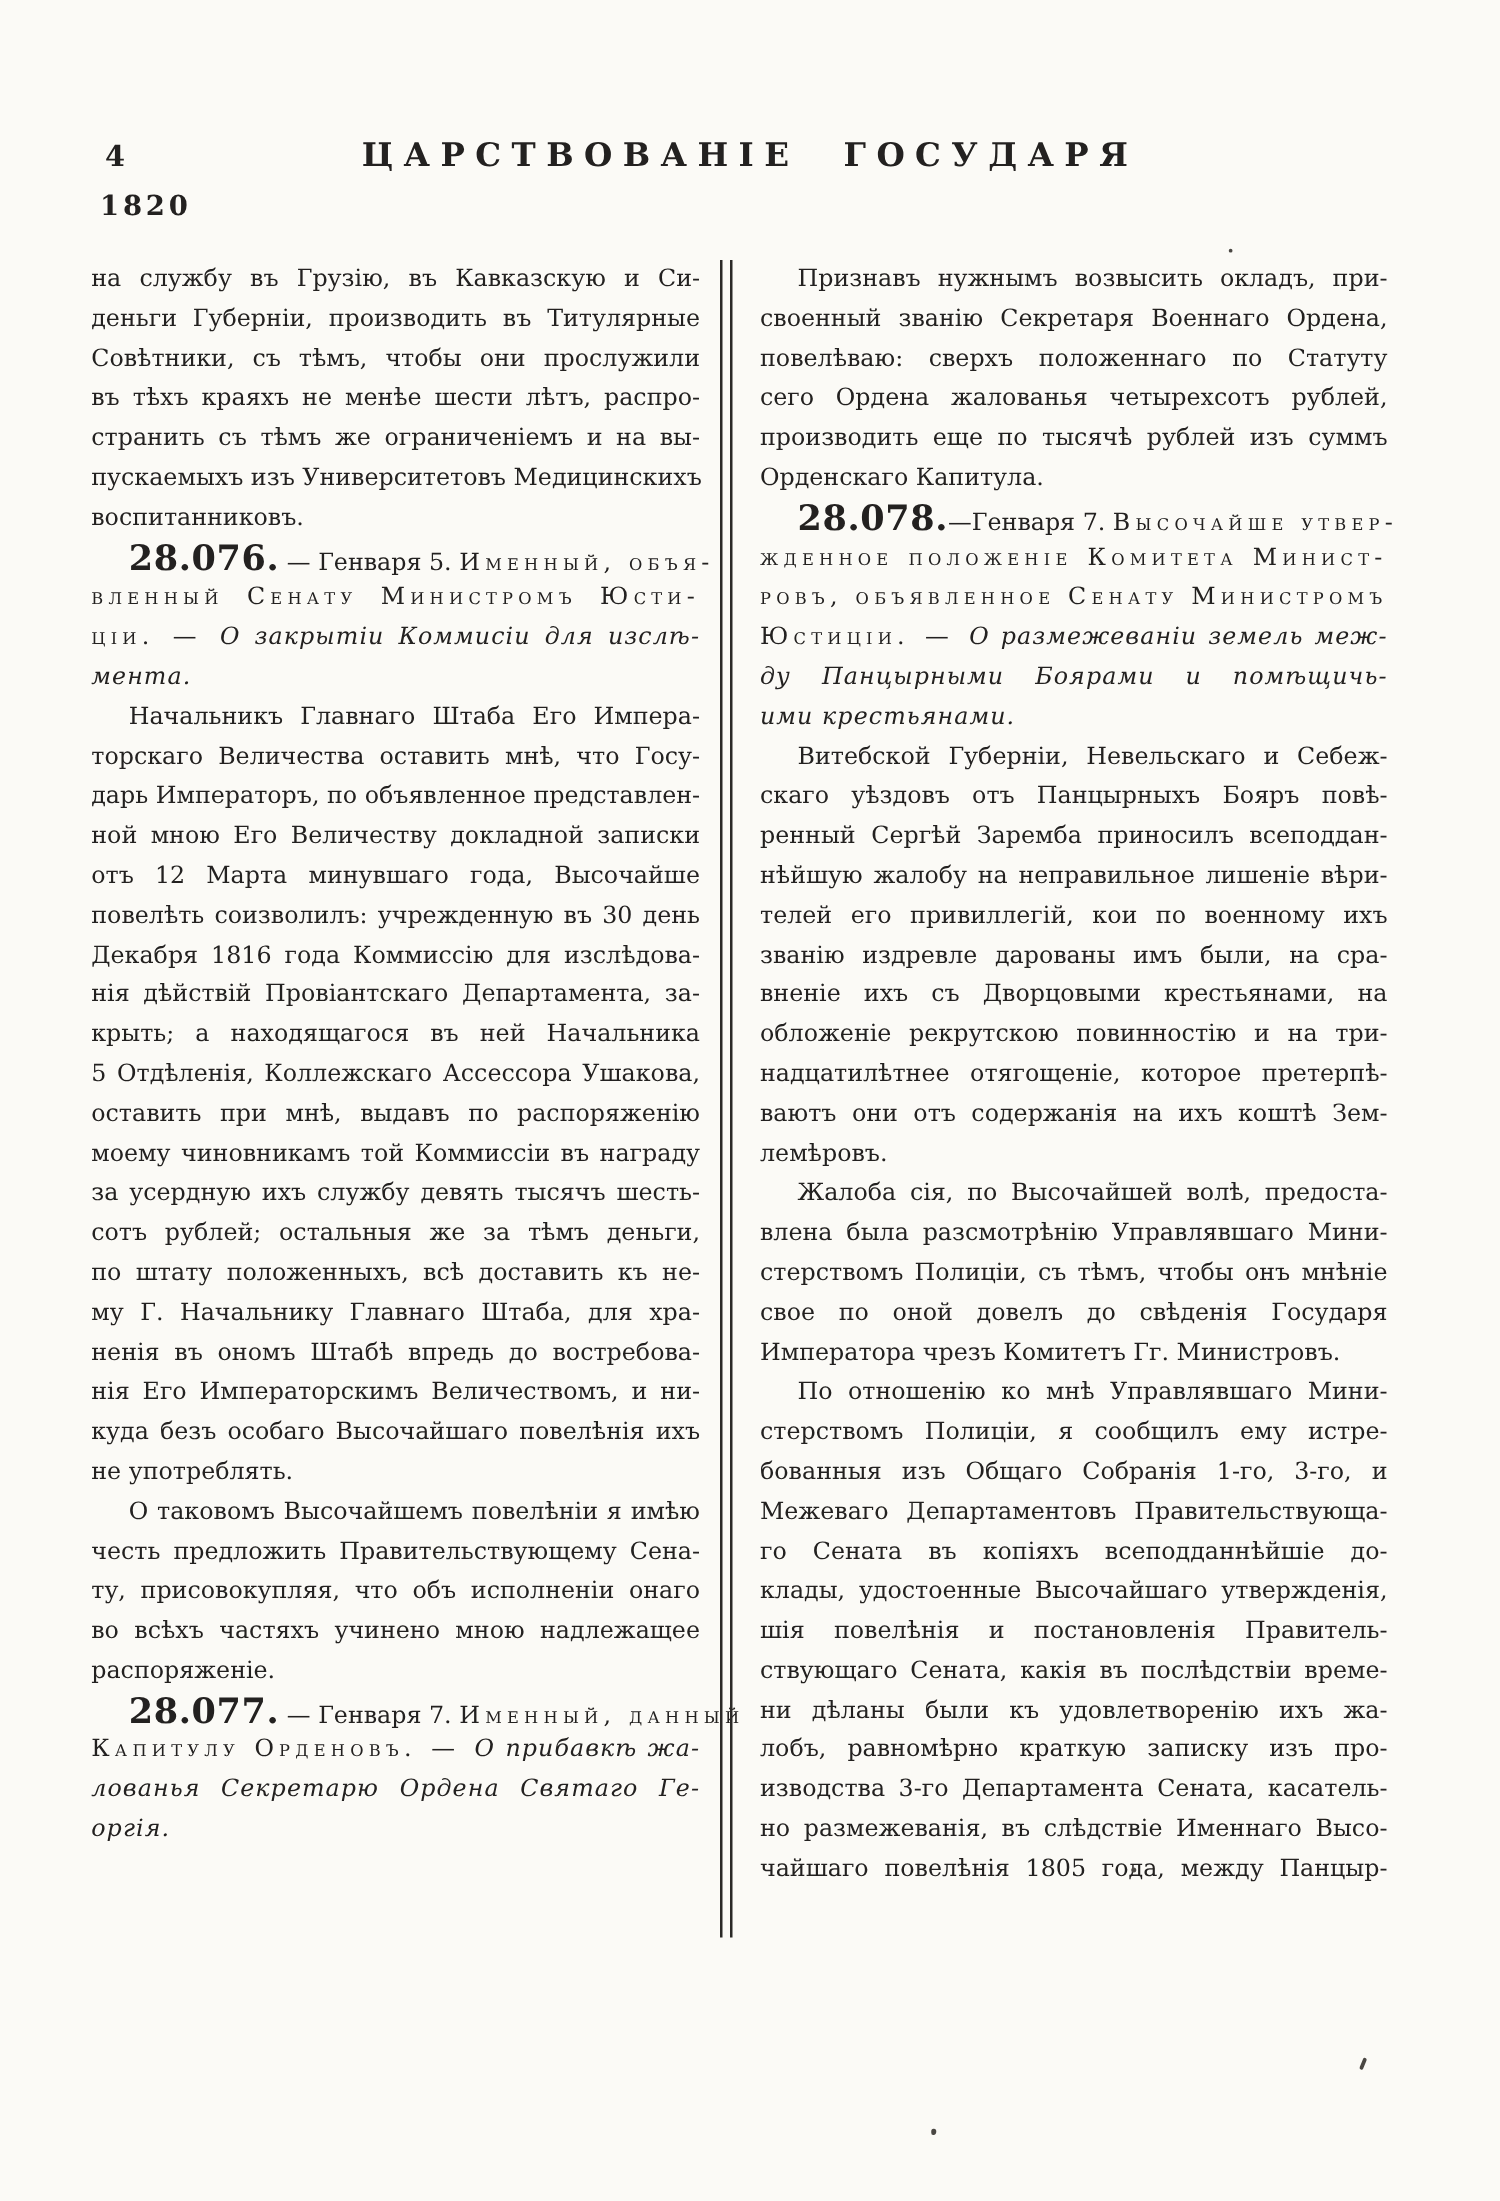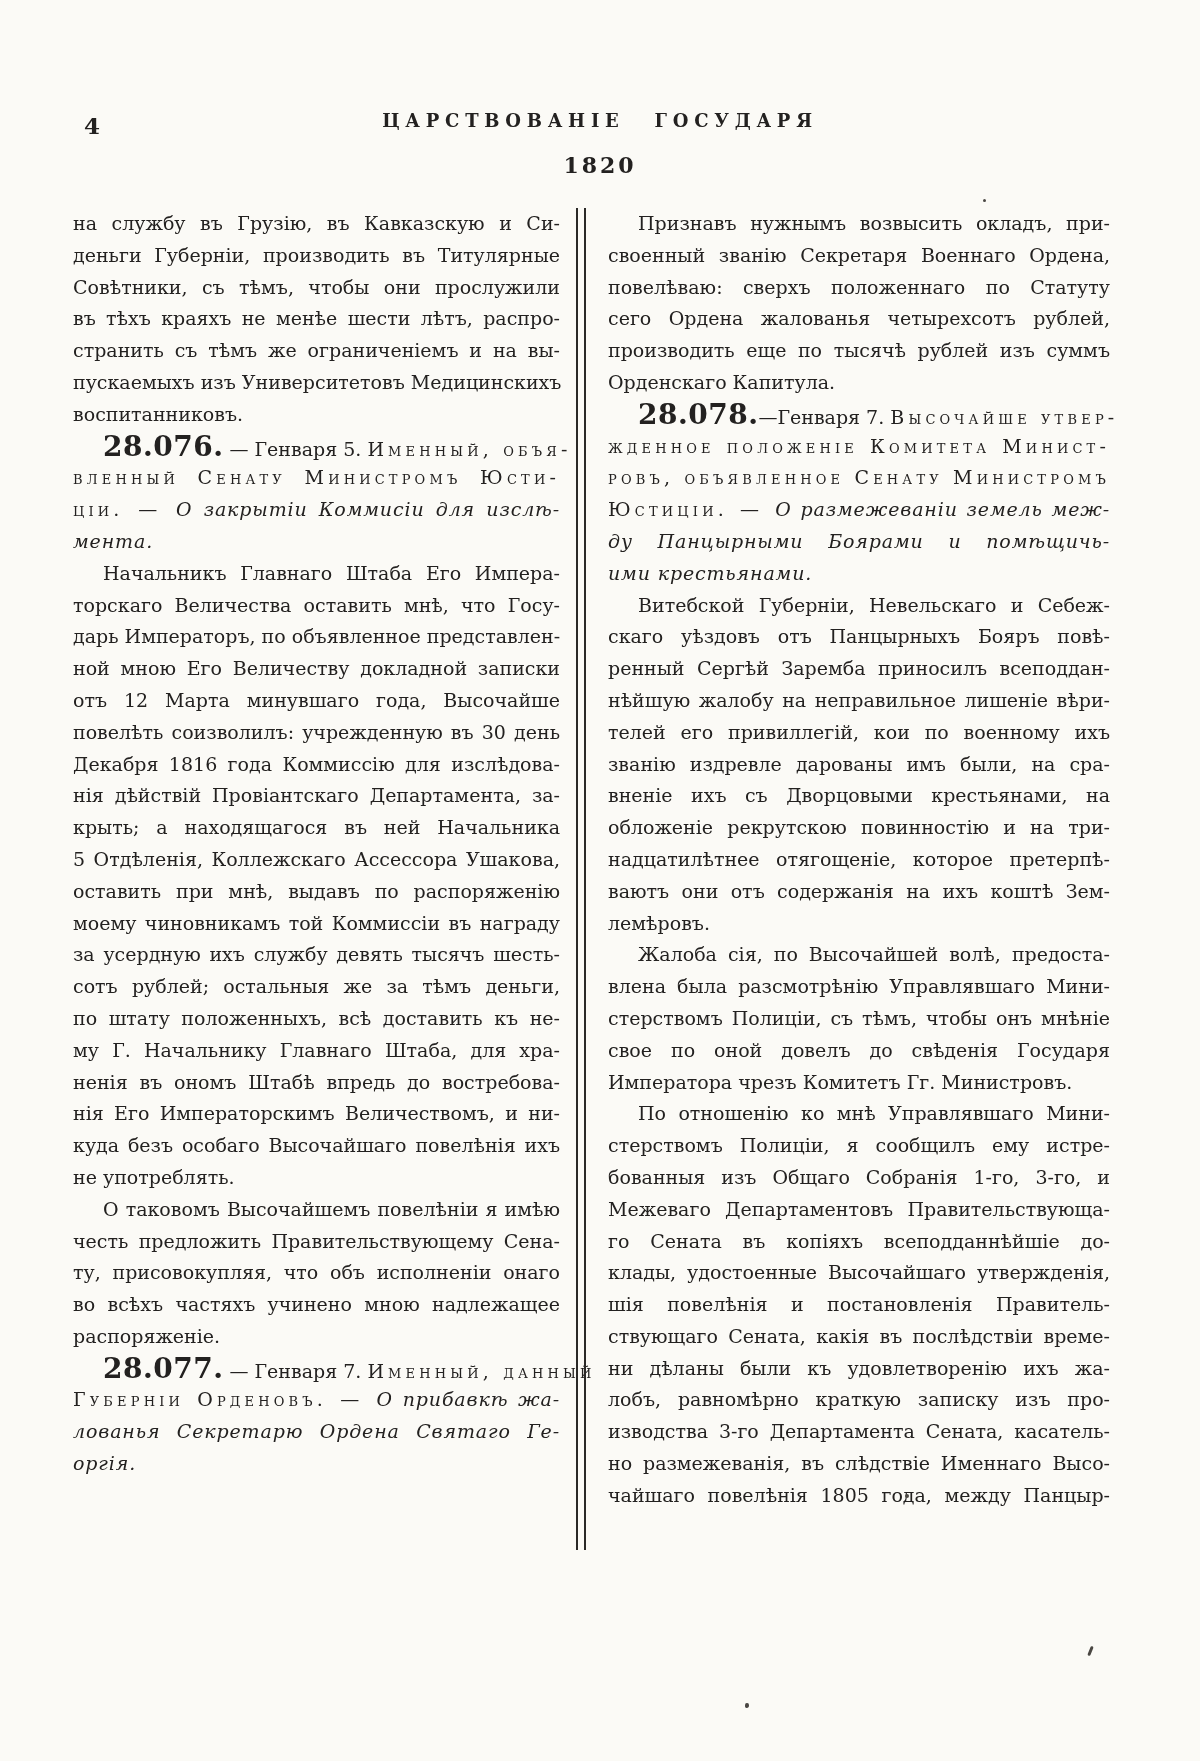--- a/index.html
+++ b/index.html
@@ -7,26 +7,26 @@
     position:relative; width:1200px; height:1761px; margin:0 auto;
     background:#fbfaf6; color:#232120; overflow:hidden;
     font-family:"DejaVu Serif","Liberation Serif",serif;
   }
   .page-number {
     position:absolute; left:84px; top:112px;
     font-size:23px; font-weight:bold; letter-spacing:1px;
   }
   .running-head {
     position:absolute; left:80px; width:1040px; top:110px;
-    text-align:center; font-size:18px; font-weight:bold;
+    text-align:center; font-size:26px; font-weight:bold;
     letter-spacing:0.32em; word-spacing:18px; white-space:nowrap;
   }
   .running-year {
     position:absolute; left:80px; width:1040px; top:152px;
-    text-align:center; font-size:22px; font-weight:bold; letter-spacing:3px;
+    text-align:left; font-size:22px; font-weight:bold; letter-spacing:3px;
   }
   .columns {
     position:absolute; left:73px; top:208px; display:flex;
   }
   .col { font-size:19px; }
   .col-left  { width:487px; }
   .col-right { width:502px; }
   .divider {
     width:6px; margin-left:16px; margin-right:22px; height:1342px;
     border-left:2.5px solid #2b2927; border-right:2px solid #2b2927;
@@ -87,21 +87,21 @@
         <div class="line"><span class="seg-n">ненія въ ономъ Штабѣ впредь до востребова-</span></div>
         <div class="line"><span class="seg-n">нія Его Императорскимъ Величествомъ, и ни-</span></div>
         <div class="line"><span class="seg-n">куда безъ особаго Высочайшаго повелѣнія ихъ</span></div>
         <div class="line end"><span class="seg-n">не употреблять.</span></div>
         <div class="line indent"><span class="seg-n">О таковомъ Высочайшемъ повелѣніи я имѣю</span></div>
         <div class="line"><span class="seg-n">честь предложить Правительствующему Сена-</span></div>
         <div class="line"><span class="seg-n">ту, присовокупляя, что объ исполненіи онаго</span></div>
         <div class="line"><span class="seg-n">во всѣхъ частяхъ учинено мною надлежащее</span></div>
         <div class="line end"><span class="seg-n">распоряженіе.</span></div>
         <div class="line indent"><span class="seg-b">28.077.</span><span class="seg-n"> — Генваря 7. </span><span class="seg-c">Именный, данный</span></div>
-        <div class="line"><span class="seg-c">Губерніи Орденовъ. — </span><span class="seg-i">О прибавкѣ жа-</span></div>
+        <div class="line"><span class="seg-c">Капитулу Орденовъ. — </span><span class="seg-i">О прибавкѣ жа-</span></div>
         <div class="line"><span class="seg-i">лованья Секретарю Ордена Святаго Ге-</span></div>
         <div class="line end"><span class="seg-i">оргія.</span></div>
       </div>
     <div class="divider"></div>
     <div class="col col-right">
         <div class="line indent"><span class="seg-n">Признавъ нужнымъ возвысить окладъ, при-</span></div>
         <div class="line"><span class="seg-n">своенный званію Секретаря Военнаго Ордена,</span></div>
         <div class="line"><span class="seg-n">повелѣваю: сверхъ положеннаго по Статуту</span></div>
         <div class="line"><span class="seg-n">сего Ордена жалованья четырехсотъ рублей,</span></div>
         <div class="line"><span class="seg-n">производить еще по тысячѣ рублей изъ суммъ</span></div>

